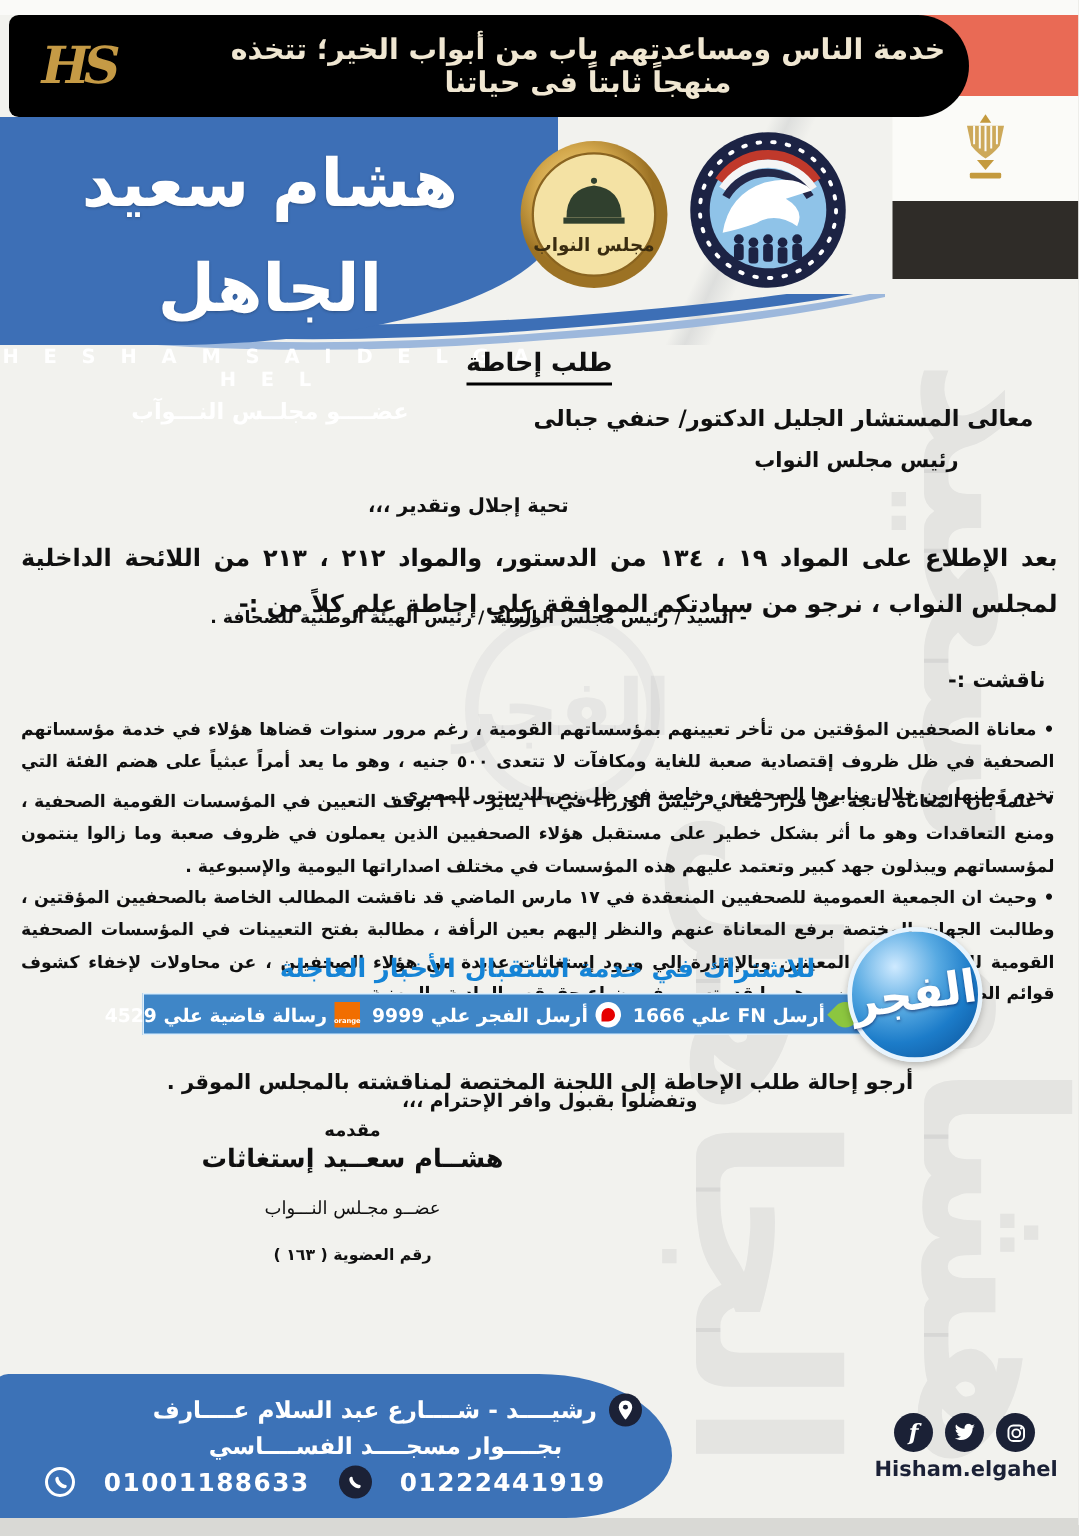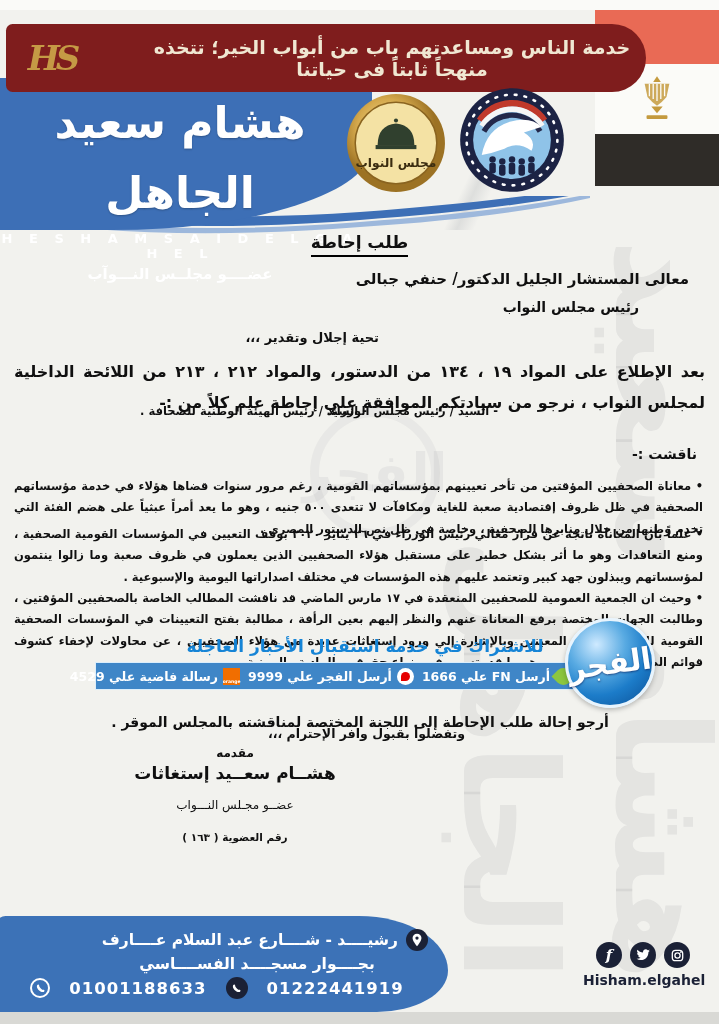--- a/index.html
+++ b/index.html
@@ -12,22 +12,22 @@
   .scan-top { position:absolute; left:0; top:0; width:719px; height:10px; background:#fafaf8; }
   .scan-bottom { position:absolute; left:0; top:1012px; width:719px; height:12px; background:#d9d9d5; }
 
   
   .flag { position:absolute; right:0; top:10px; width:124px; height:176px; }
   .flag .red   { height:54px; background:#e96a55; }
   .flag .white { height:70px; background:#fbfbf8; display:flex; align-items:center; justify-content:center; }
   .flag .black { height:52px; background:#2f2c28; }
 
   .topband {
-    position:absolute; left:6px; top:24px; width:640px; height:68px;
-    background:#7f1d1d; border-radius:8px 42px 42px 8px;
+    position:absolute; left:6px; top:10px; width:640px; height:68px;
+    background:#000000; border-radius:8px 42px 42px 8px;
     display:flex; align-items:center; z-index:3;
   }
   .monogram {
     width:92px; text-align:center; font-family:"DejaVu Serif", serif; font-style:italic;
     font-weight:bold; font-size:34px; color:#c59a45; letter-spacing:-4px;
   }
   .slogan {
     flex:1; text-align:center; direction:rtl; color:#f0e7d2;
     font-size:19px; font-weight:bold; padding-left:40px;
   }

